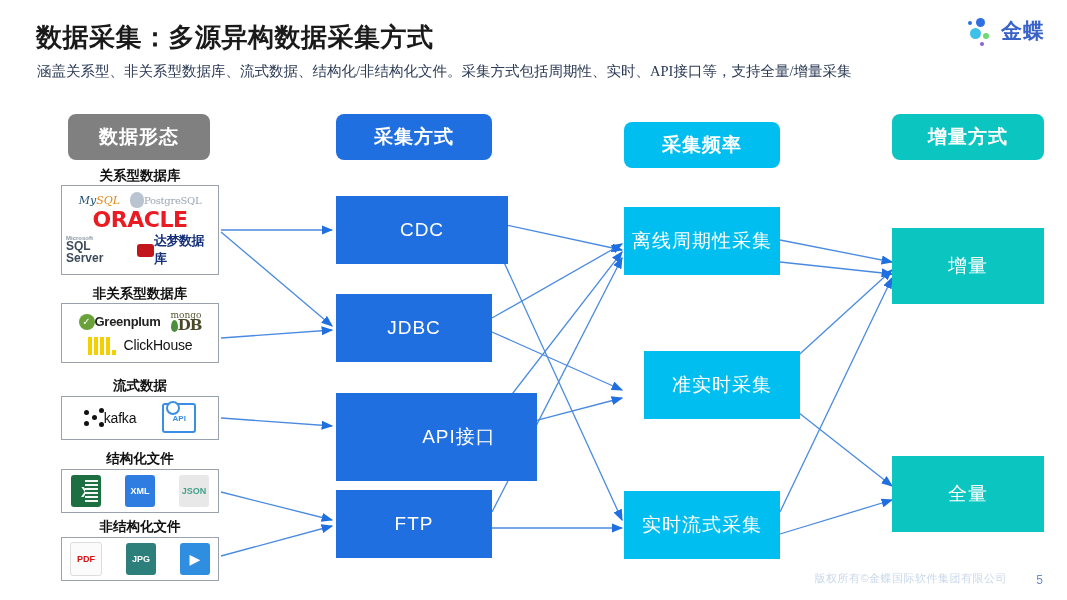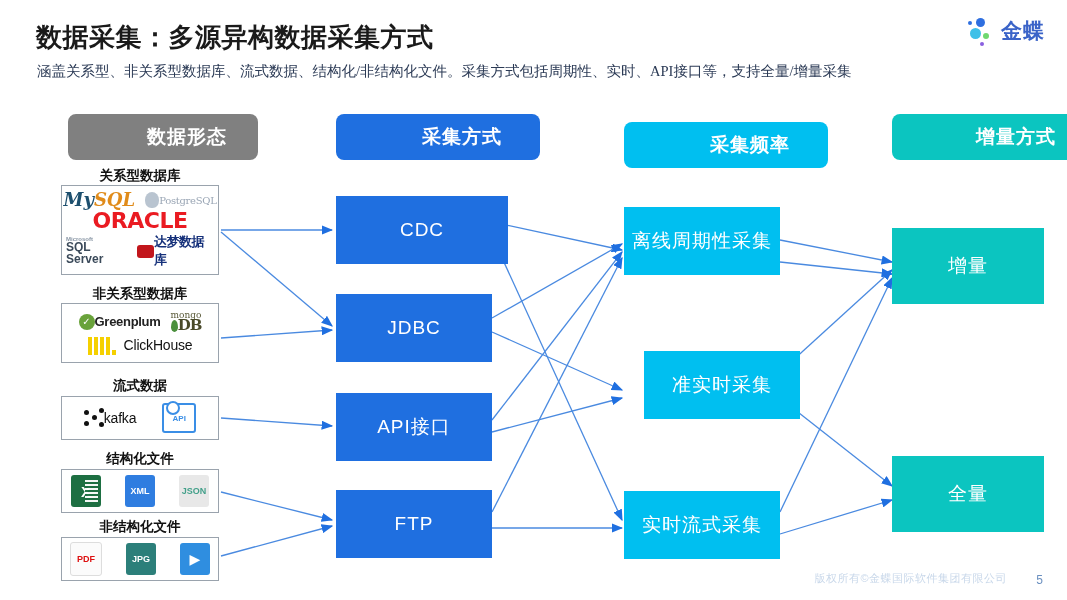--- a/index.html
+++ b/index.html
@@ -31,37 +31,37 @@
   .d2{width:11px;height:11px;background:#3fc0e8;left:5px;top:12px;}
   .d3{width:6px;height:6px;background:#6fd86f;left:18px;top:17px;}
   .d4{width:4px;height:4px;background:#2f6fe0;left:3px;top:5px;}
   .d5{width:4px;height:4px;background:#8a5fe0;left:15px;top:26px;}
   .logo-text{font-size:21px;font-weight:bold;color:#3a63c8;letter-spacing:1px;}
 
   
   .pill{
     position:absolute;height:46px;border-radius:8px;
     display:flex;align-items:center;justify-content:center;
-    color:#ffffff;font-size:19px;font-weight:bold;letter-spacing:1px;padding-left:48px;
+    color:#ffffff;font-size:19px;font-weight:bold;letter-spacing:1px;
   }
 
   
   .src-label{
     position:absolute;font-size:13.5px;font-weight:bold;color:#111;
     text-align:center;width:160px;
   }
   .src-box{
     position:absolute;width:158px;border:1px solid #9aa3ad;background:#fff;
     box-sizing:border-box;display:flex;align-items:center;justify-content:center;
     gap:6px;padding:3px 4px;overflow:hidden;
   }
 
   
   .chip{display:flex;align-items:center;justify-content:center;}
-  .mysql-t{font-family:"DejaVu Serif",serif;font-size:18px;font-weight:bold;
+  .mysql-t{font-family:"DejaVu Serif",serif;font-size:11px;font-weight:normal;
     font-style:italic;color:#1d4f6e;line-height:1;}
   .mysql-t em{color:#e08b1a;font-style:italic;}
   .pg-t{font-family:"DejaVu Serif",serif;font-size:10px;color:#9aa6b5;letter-spacing:-.3px;}
   .pg-dolphin{width:14px;height:16px;background:#b9c4d0;border-radius:50% 50% 45% 45%;display:inline-block;}
   .ora-t{font-family:"DejaVu Sans",sans-serif;font-size:22px;font-weight:bold;
     color:#ea1b22;letter-spacing:-.5px;line-height:1;}
   .dm-badge{width:18px;height:13px;background:#c2161c;border-radius:3px;}
   .dm-t{font-size:13px;font-weight:bold;color:#15307a;letter-spacing:-.5px;}
   .mssql-t{font-size:12px;color:#3b4a5a;font-weight:bold;line-height:.95;}
   .mssql-t small{font-size:6px;display:block;color:#8a97a6;}
@@ -246,21 +246,21 @@
   <div class="src-box" style="left:61px;top:537px;height:44px;gap:24px;">
     <span class="fileicon pdf">PDF</span>
     <span class="fileicon jpg">JPG</span>
     <span class="fileicon vid">
         <b>▶</b>
       </span>
   </div>
 
   <div class="node" style="left:336px;top:196px;width:172px;height:68px;background:#1f6fe0;">CDC</div>
   <div class="node" style="left:336px;top:294px;width:156px;height:68px;background:#1f6fe0;">JDBC</div>
-  <div class="node" style="left:336px;top:393px;width:156px;height:68px;background:#1f6fe0;">API接口</div>
+  <div class="node" style="left:336px;top:393px;width:156px;height:88px;background:#1f6fe0;padding-left:45px;">API接口</div>
   <div class="node" style="left:336px;top:490px;width:156px;height:68px;background:#1f6fe0;">FTP</div>
 
   <div class="node" style="left:624px;top:207px;width:156px;height:68px;background:#00bff0;">离线周期性采集</div>
   <div class="node" style="left:624px;top:351px;width:156px;height:68px;background:#00bff0;margin-left:20px;">准实时采集</div>
   <div class="node" style="left:624px;top:491px;width:156px;height:68px;background:#00bff0;">实时流式采集</div>
 
   <div class="node" style="left:892px;top:228px;width:152px;height:76px;background:#0bc5c0;">增量</div>
   <div class="node" style="left:892px;top:456px;width:152px;height:76px;background:#0bc5c0;">全量</div>
 
   <div class="footer">版权所有©金蝶国际软件集团有限公司</div>

